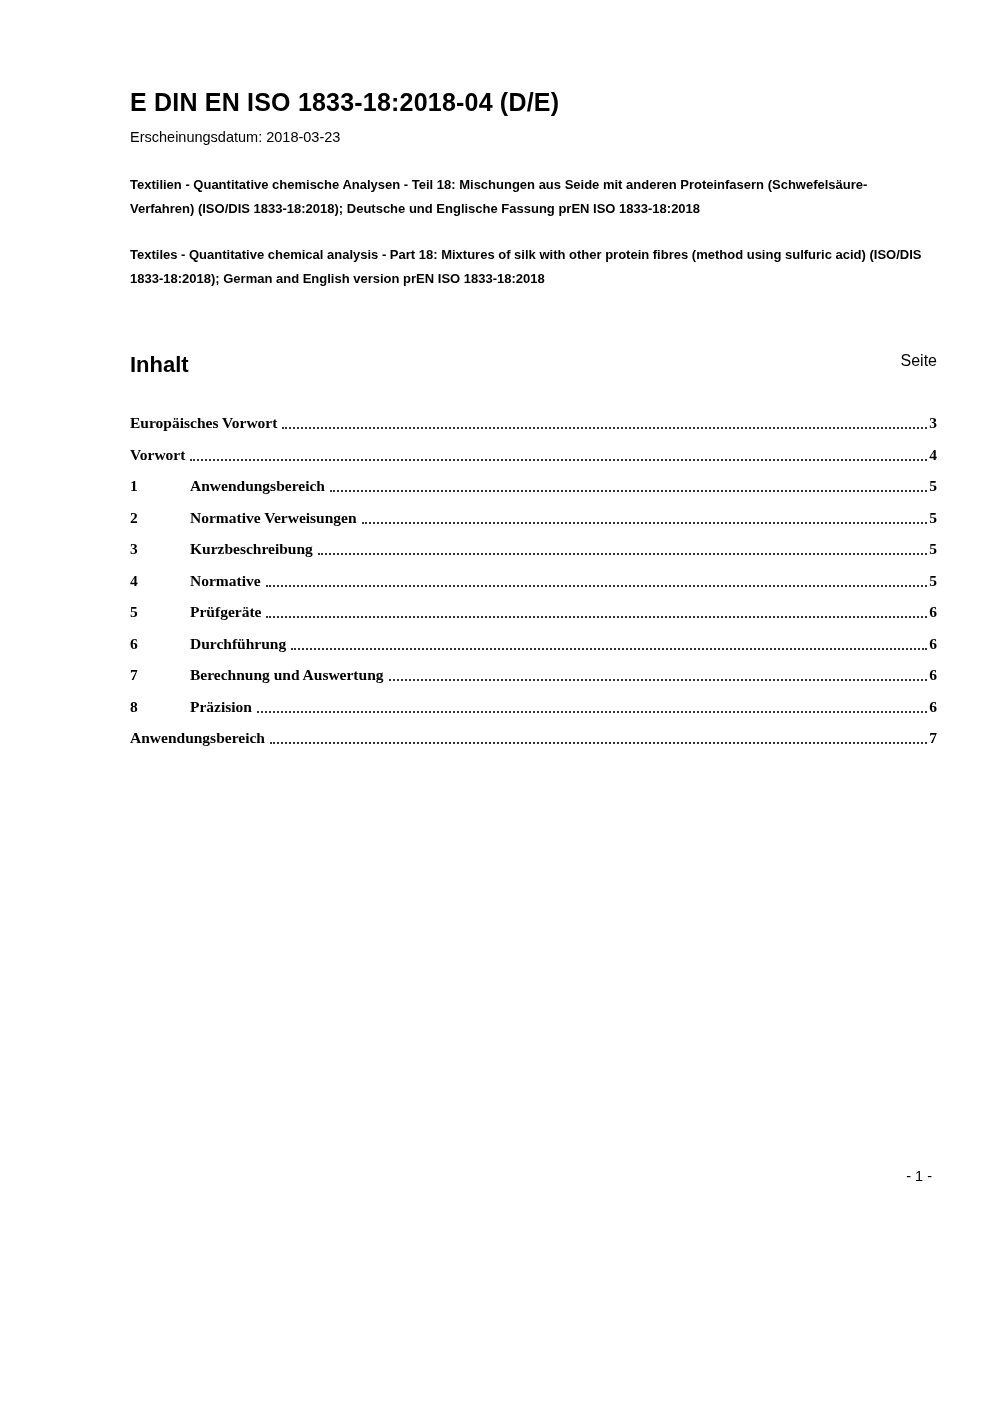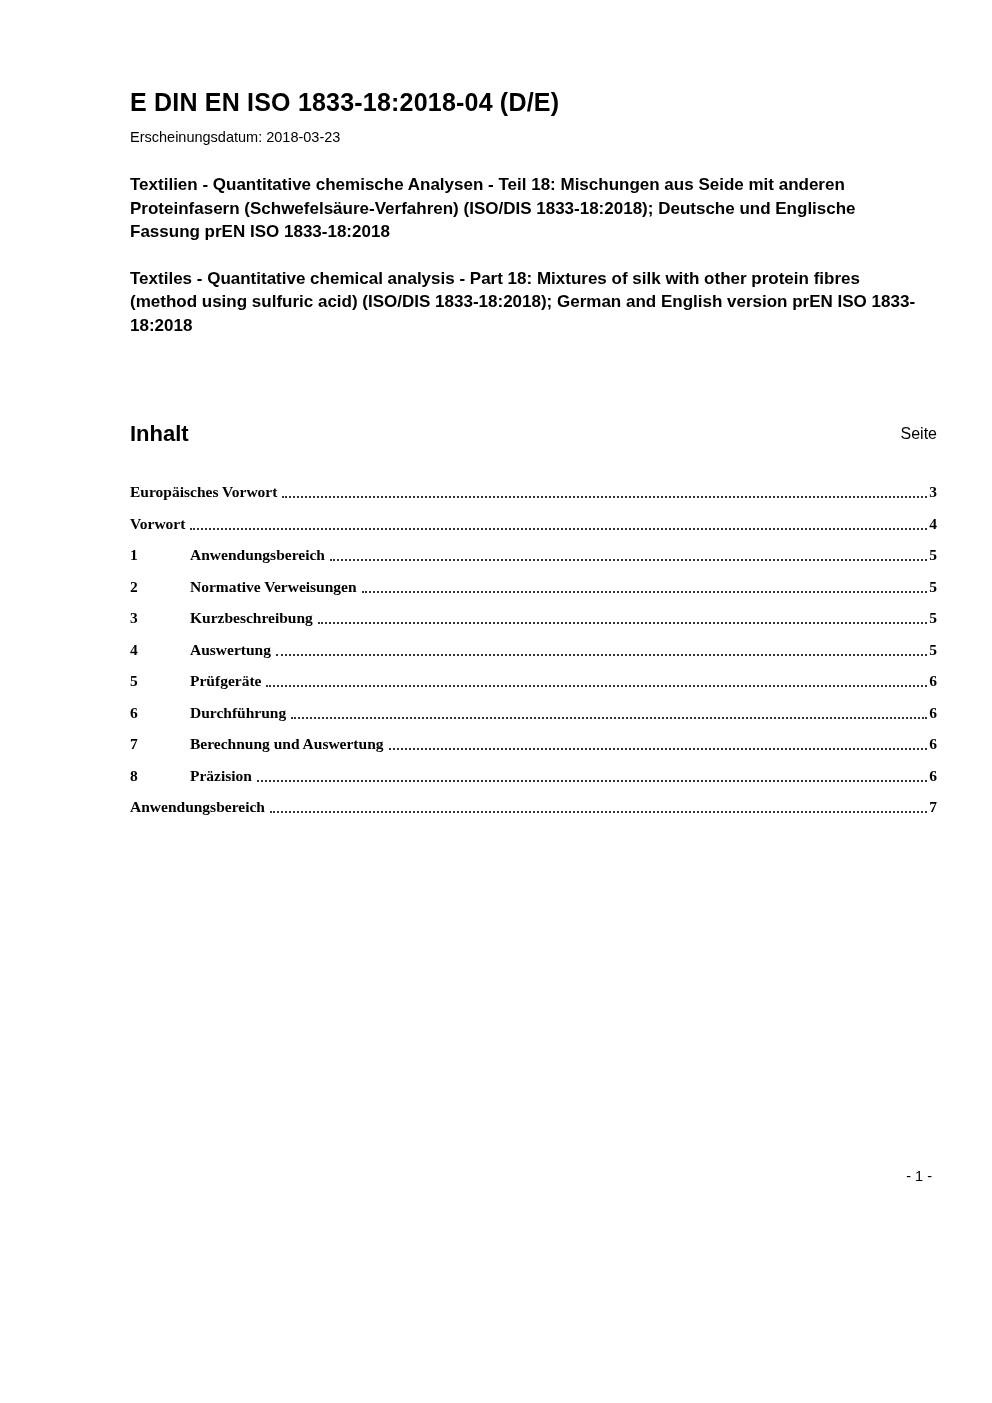--- a/index.html
+++ b/index.html
@@ -35,32 +35,32 @@
   }
 
   .doc-date {
     font-size: 14.5px;
     font-weight: normal;
     margin-bottom: 28px;
     margin-top: 12px;
   }
 
   .title-paragraph {
-    font-size: 17px;
+    font-size: 13px;
     font-weight: bold;
     line-height: 23.5px;
     margin-bottom: 23px;
     max-width: 800px;
   }
 
   .toc-header {
     display: flex;
     justify-content: space-between;
-    align-items: center;
-    margin-top: 84px;
+    align-items: flex-start;
+    margin-top: 62px;
     margin-bottom: 36px;
     max-width: 807px;
   }
 
   .toc-heading {
     font-size: 22px;
     font-weight: bold;
   }
 
   .toc-page-label {
@@ -161,21 +161,21 @@
 
   <div class="toc-row">
     <span class="toc-num">3</span>
     <span class="toc-label">Kurzbeschreibung</span>
     <span class="toc-leader"></span>
     <span class="toc-page">5</span>
   </div>
 
   <div class="toc-row">
     <span class="toc-num">4</span>
-    <span class="toc-label">Auswertung</span>
+    <span class="toc-label">Normative</span>
     <span class="toc-leader"></span>
     <span class="toc-page">5</span>
   </div>
 
   <div class="toc-row">
     <span class="toc-num">5</span>
     <span class="toc-label">Prüfgeräte</span>
     <span class="toc-leader"></span>
     <span class="toc-page">6</span>
   </div>

